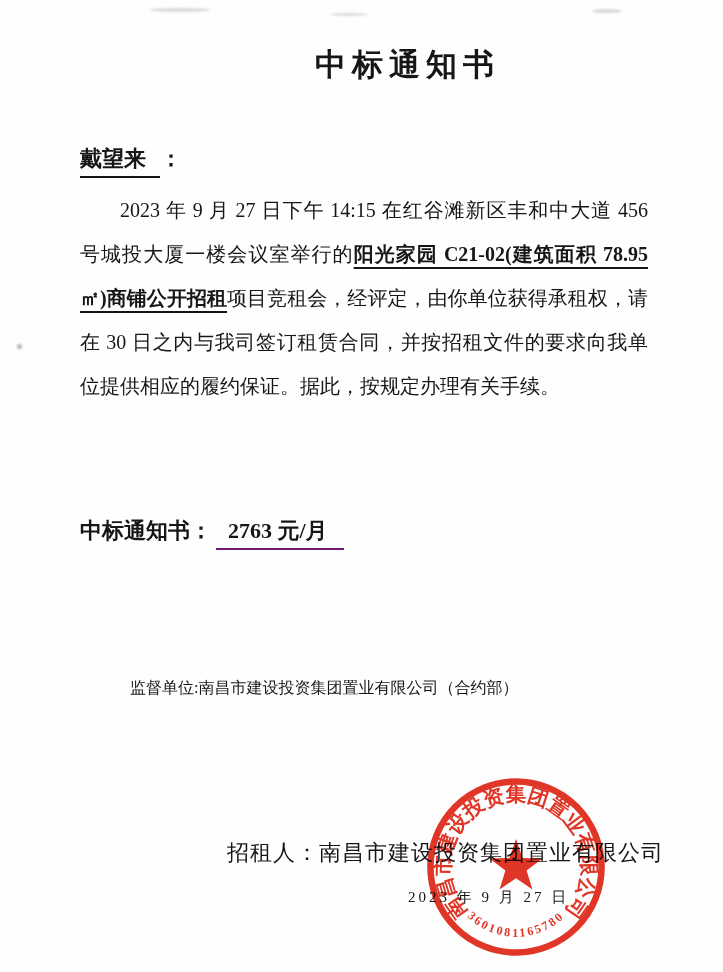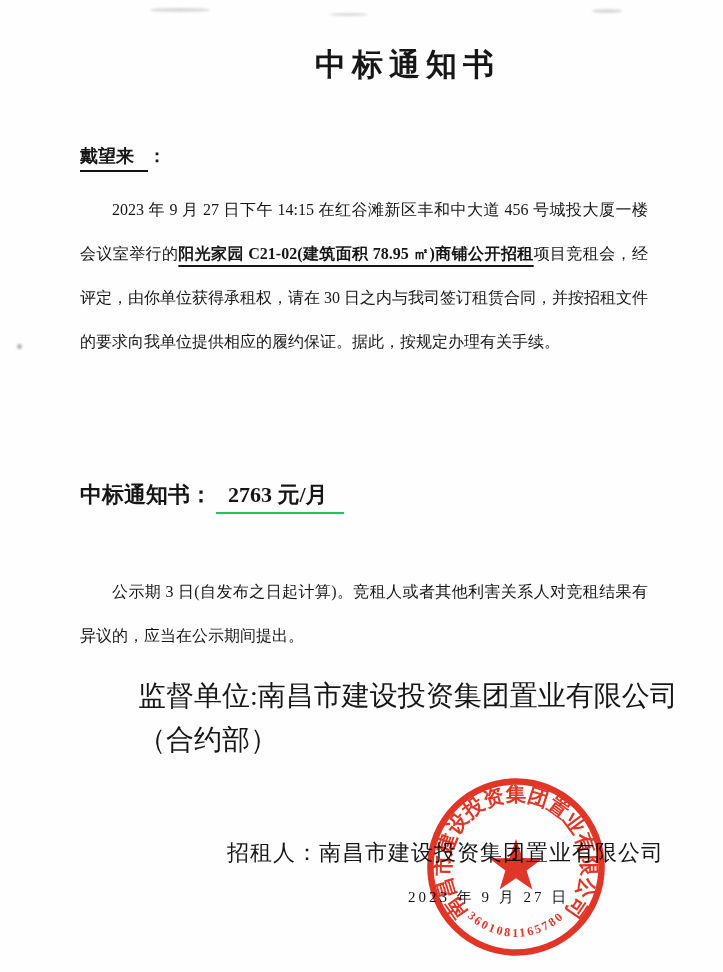--- a/index.html
+++ b/index.html
@@ -12,55 +12,56 @@
     font-family:"Liberation Serif","DejaVu Serif",serif;
     color:#161616;
   }
   .title{
     position:absolute;top:40px;left:0;width:723px;
     margin:4px;text-align:center;
     font-size:31px;font-weight:700;letter-spacing:6px;padding-left:42px;
   }
   .addressee{
     position:absolute;left:80px;top:144px;
-    font-size:18px;font-weight:700;
+    font-size:22px;font-weight:700;
   }
   .addr-name{
     display:inline-block;
     border-bottom:2.5px solid #121212;
     padding:0 14px 2px 0;
   }
   .addr-colon{font-weight:700;}
   .para{
     position:absolute;left:80px;width:568px;margin:0;
-    font-size:16px;line-height:44px;
+    font-size:20px;line-height:44px;
     text-align:justify;text-justify:inter-ideograph;
     text-indent:2em;
   }
   .para1{top:188px;}
   .hl{
     font-weight:700;
     text-decoration:underline;
     text-decoration-thickness:2px;
     text-underline-offset:6px;
   }
   .result{
     position:absolute;left:80px;top:480px;
     font-size:22px;font-weight:700;
   }
   .result-value{
     display:inline-block;
-    border-bottom:2px solid #22c55e;
+    border-bottom:2px solid #701a75;
     padding:0 16px 2px 12px;
     margin-left:4px;
+    margin-top:36px;
   }
   .para2{top:570px;}
   .line{
-    position:absolute;left:80px;margin:16px;
-    font-size:28px;line-height:44px;
+    position:absolute;left:80px;margin:8px;
+    font-size:16px;line-height:44px;
   }
   .supervisor{top:658px;padding-left:42px;}
   .phone{top:701px;padding-left:35px;}
   .sig-lessor{
     position:absolute;left:227px;top:838px;
     font-size:22px;letter-spacing:1px;
   }
   .sig-date{
     position:absolute;left:408px;top:888px;
     font-size:15px;letter-spacing:3px;
@@ -99,21 +100,20 @@
   <div class="addressee">
     <span class="addr-name">戴望来</span><span class="addr-colon">：</span>
   </div>
 
   <p class="para para1"><span>2023 年 9 月 27 日下午 14:15 在红谷滩新区丰和中大道 456 号城投大厦一楼会议室举行的</span><span class="hl">阳光家园 C21-02(建筑面积 78.95 ㎡)商铺公开招租</span><span>项目竞租会，经评定，由你单位获得承租权，请在 30 日之内与我司签订租赁合同，并按招租文件的要求向我单位提供相应的履约保证。据此，按规定办理有关手续。</span></p>
 
   <div class="result">
     <span class="result-label">中标通知书：</span><span class="result-value">2763 元/月</span>
   </div>
 
-  <p class="para para2">公示期 3 日(自发布之日起计算)。竞租人或者其他利害关系人对竞租结果有异议的，应当在公示期间提出。</p>
 
   <p class="line supervisor">监督单位:南昌市建设投资集团置业有限公司（合约部）</p>
 
 
   <div class="sig-lessor">
     <span>招租人：</span><span>南昌市建设投资集团置业有限公司</span>
   </div>
 
   <div class="sig-date">2023 年 9 月 27 日</div>
 

